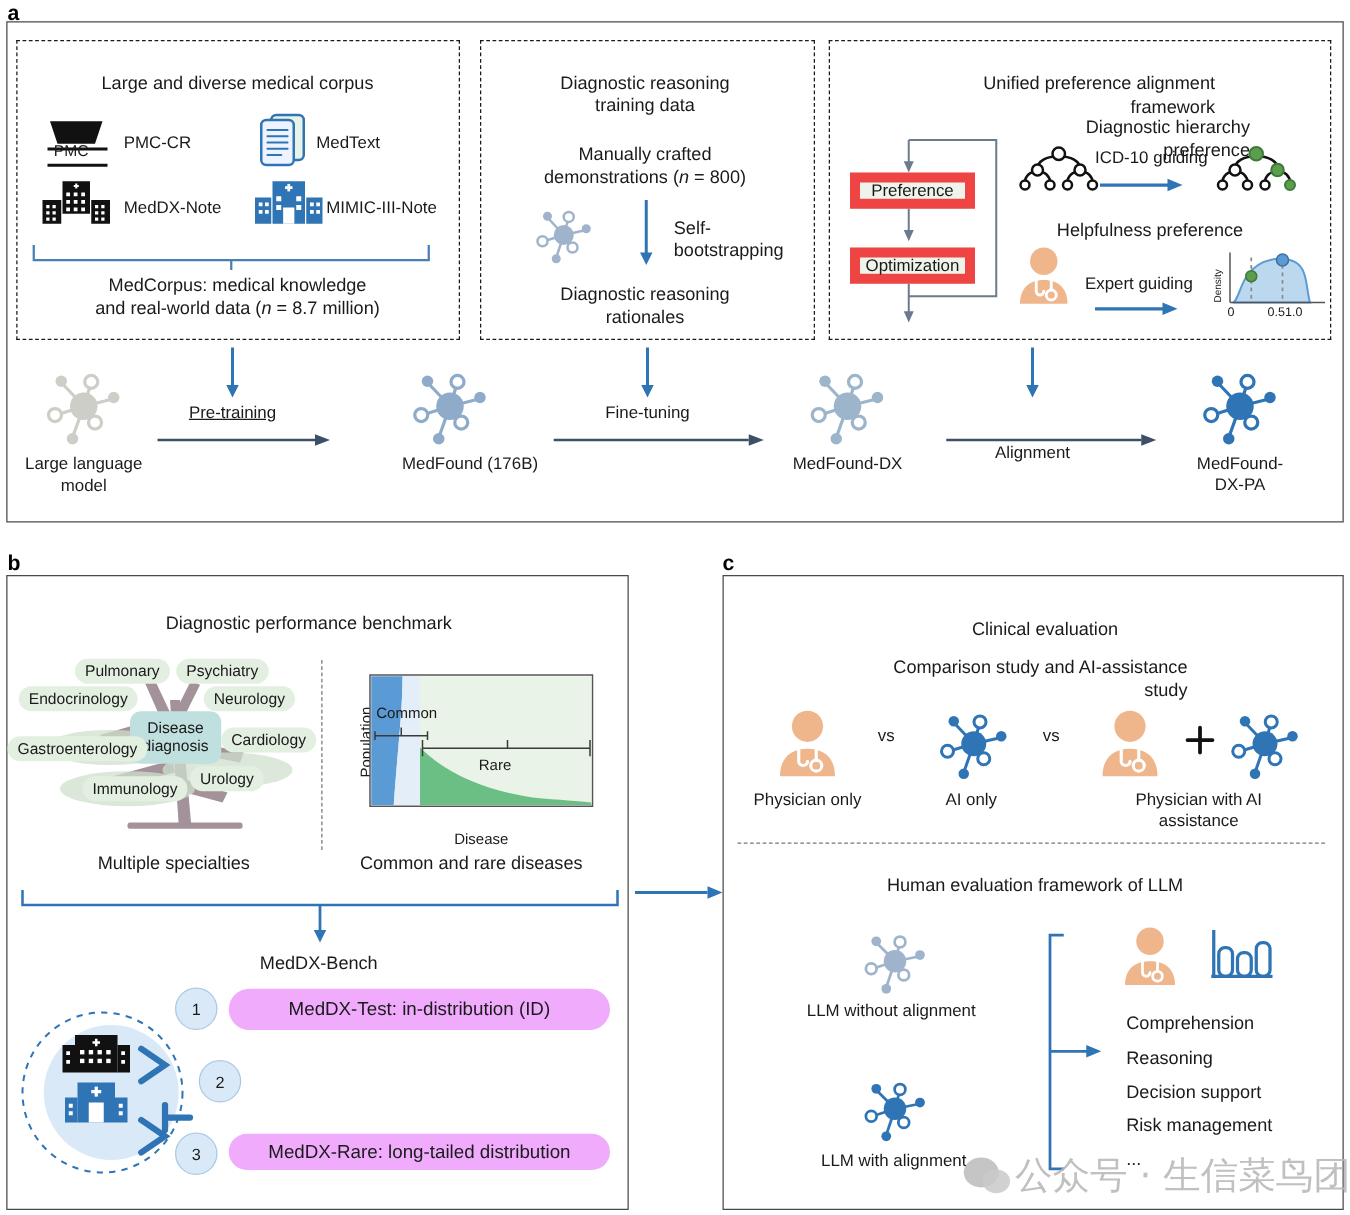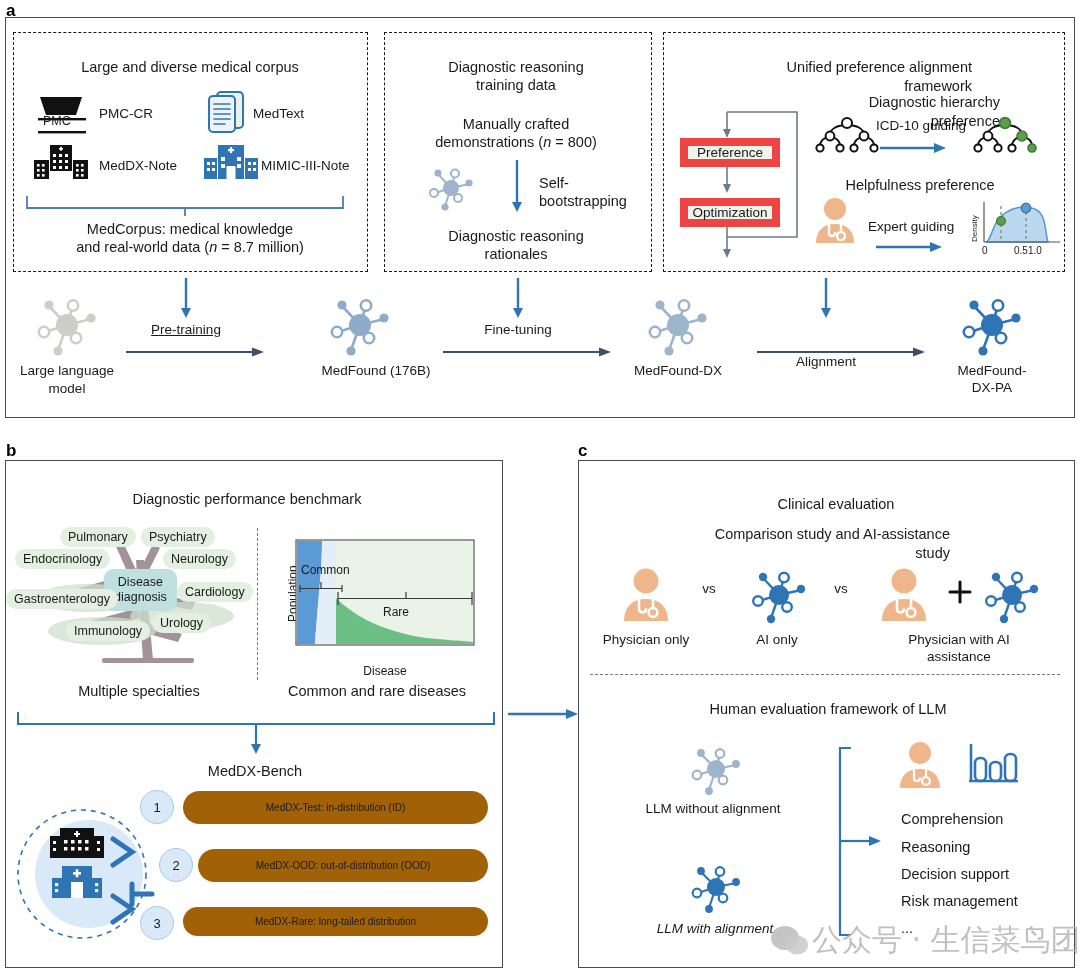--- a/index.html
+++ b/index.html
@@ -54,24 +54,24 @@
   .flowbox {
     position: absolute;
     border: 8px solid #ef4444;
     background: #eef4ea;
     display: flex; align-items: center; justify-content: center;
     font-size: 13.5px; color: #1a1a1a;
   }
 
   .bubble {
     position: absolute;
-    background: #a16207;
+    background: #f0abfc;
     border-radius: 18px;
     display: flex; align-items: center; justify-content: center;
-    font-size: 10px; color: #1a1a1a;
+    font-size: 15px; color: #1a1a1a;
   }
   .numcircle {
     position: absolute;
     width: 34px; height: 34px;
     border-radius: 50%;
     background: #d9e9f7;
     border: 1px solid #a9c9e6;
     display: flex; align-items: center; justify-content: center;
     font-size: 13px; color: #1a1a1a;
   }
@@ -552,21 +552,20 @@
       <path d="M99,43 L118,56 L99,69"></path>
       <path d="M118,88 L118,108 M118,98 L138,98"></path>
       <path d="M99,126 L118,113 L99,100"></path>
     </g>
   </svg>
 
   <div class="numcircle" style="left:140px; top:790px;">1</div>
   <div class="bubble" style="left:183px; top:791px; width:305px; height:33px;">MedDX-Test: in-distribution (ID)</div>
 
   <div class="numcircle" style="left:159px; top:848px;">2</div>
-  <div class="bubble" style="left:198px; top:849px; width:290px; height:33px;">MedDX-OOD: out-of-distribution (OOD)</div>
 
   <div class="numcircle" style="left:140px; top:906px;">3</div>
   <div class="bubble" style="left:183px; top:907px; width:305px; height:29px;">MedDX-Rare: long-tailed distribution</div>
 
   <svg width="72" height="14" style="left:508px; top:707px;">
     <line x1="0" y1="7" x2="58" y2="7" stroke="#2f74b5" stroke-width="2.4"></line>
     <path d="M70,7 L58,2 L58,12 Z" fill="#2f74b5"></path>
   </svg>
 
   <div class="panel-letter" style="left:578px; top:442px;">c</div>
@@ -672,21 +671,21 @@
         <line x1="31" y1="29" x2="24" y2="50"></line>
     </g>
     <circle cx="31" cy="29" r="9" fill="#2f74b5"></circle>
     <circle cx="16" cy="13" r="3.9" fill="#2f74b5"></circle>
     <circle cx="51" cy="24" r="3.9" fill="#2f74b5"></circle>
     <circle cx="24" cy="51" r="3.9" fill="#2f74b5"></circle>
     <circle cx="35" cy="13.5" r="4.3" fill="#fff" stroke="#2f74b5" stroke-width="2.2"></circle>
     <circle cx="12" cy="35" r="4.3" fill="#fff" stroke="#2f74b5" stroke-width="2.2"></circle>
     <circle cx="38" cy="40" r="4.3" fill="#fff" stroke="#2f74b5" stroke-width="2.2"></circle>
   </svg>
-  <div class="t c" style="left:715px; top:920px;font-style:italic;">LLM with alignment</div>
+  <div class="t c" style="left:715px; top:920px;">LLM with alignment</div>
 
   <svg width="60" height="200" style="left:835px; top:745px;">
     <path d="M16,3 L5,3 L5,190 L16,190" fill="none" stroke="#2f74b5" stroke-width="2.2"></path>
     <line x1="5" y1="96" x2="36" y2="96" stroke="#2f74b5" stroke-width="2.2"></line>
     <path d="M46,96 L34,91 L34,101 Z" fill="#2f74b5"></path>
   </svg>
 
   <svg width="50" height="50" style="left:895px; top:740px;">
     <circle cx="25" cy="13" r="11" fill="#efb68c"></circle>
     <path d="M5,48 C5,36 12,29 25,29 C38,29 45,36 45,48 Z" fill="#efb68c"></path>

